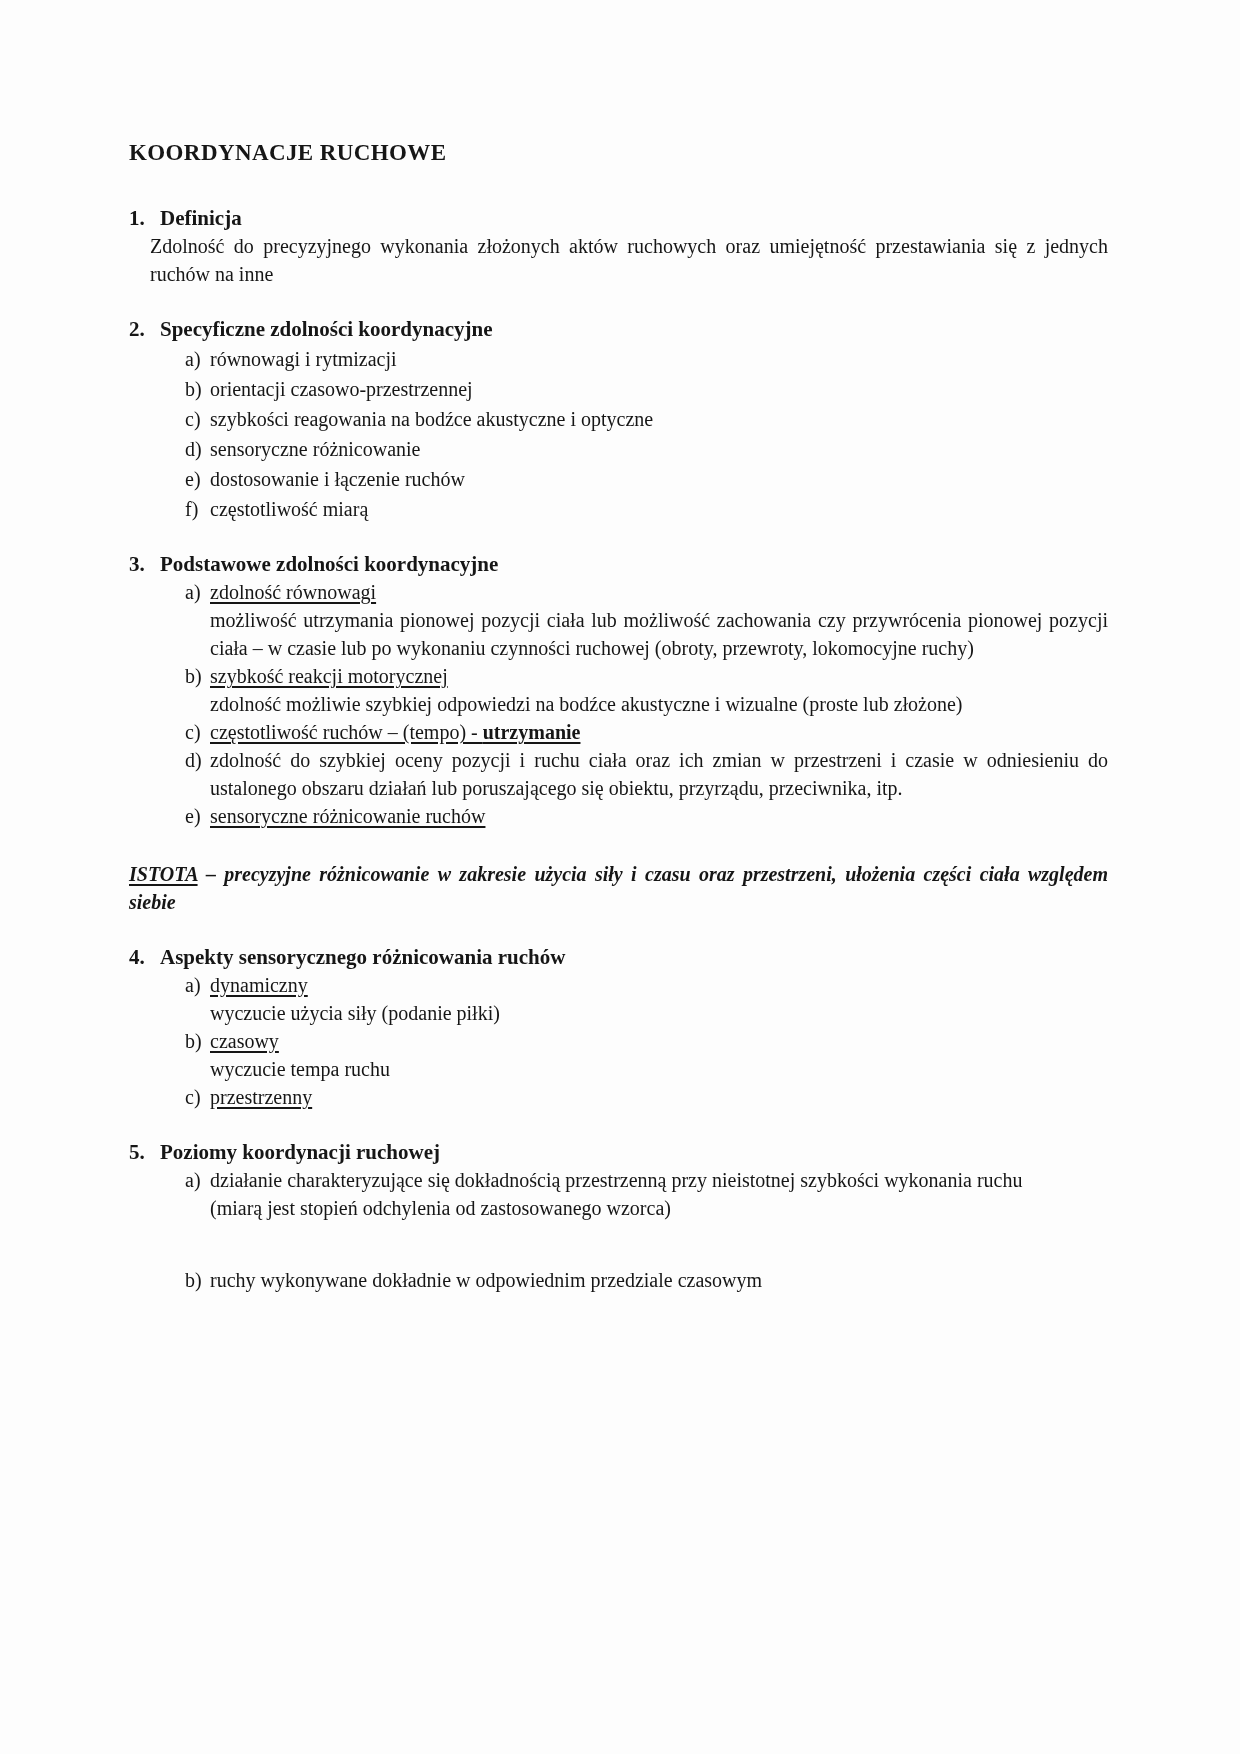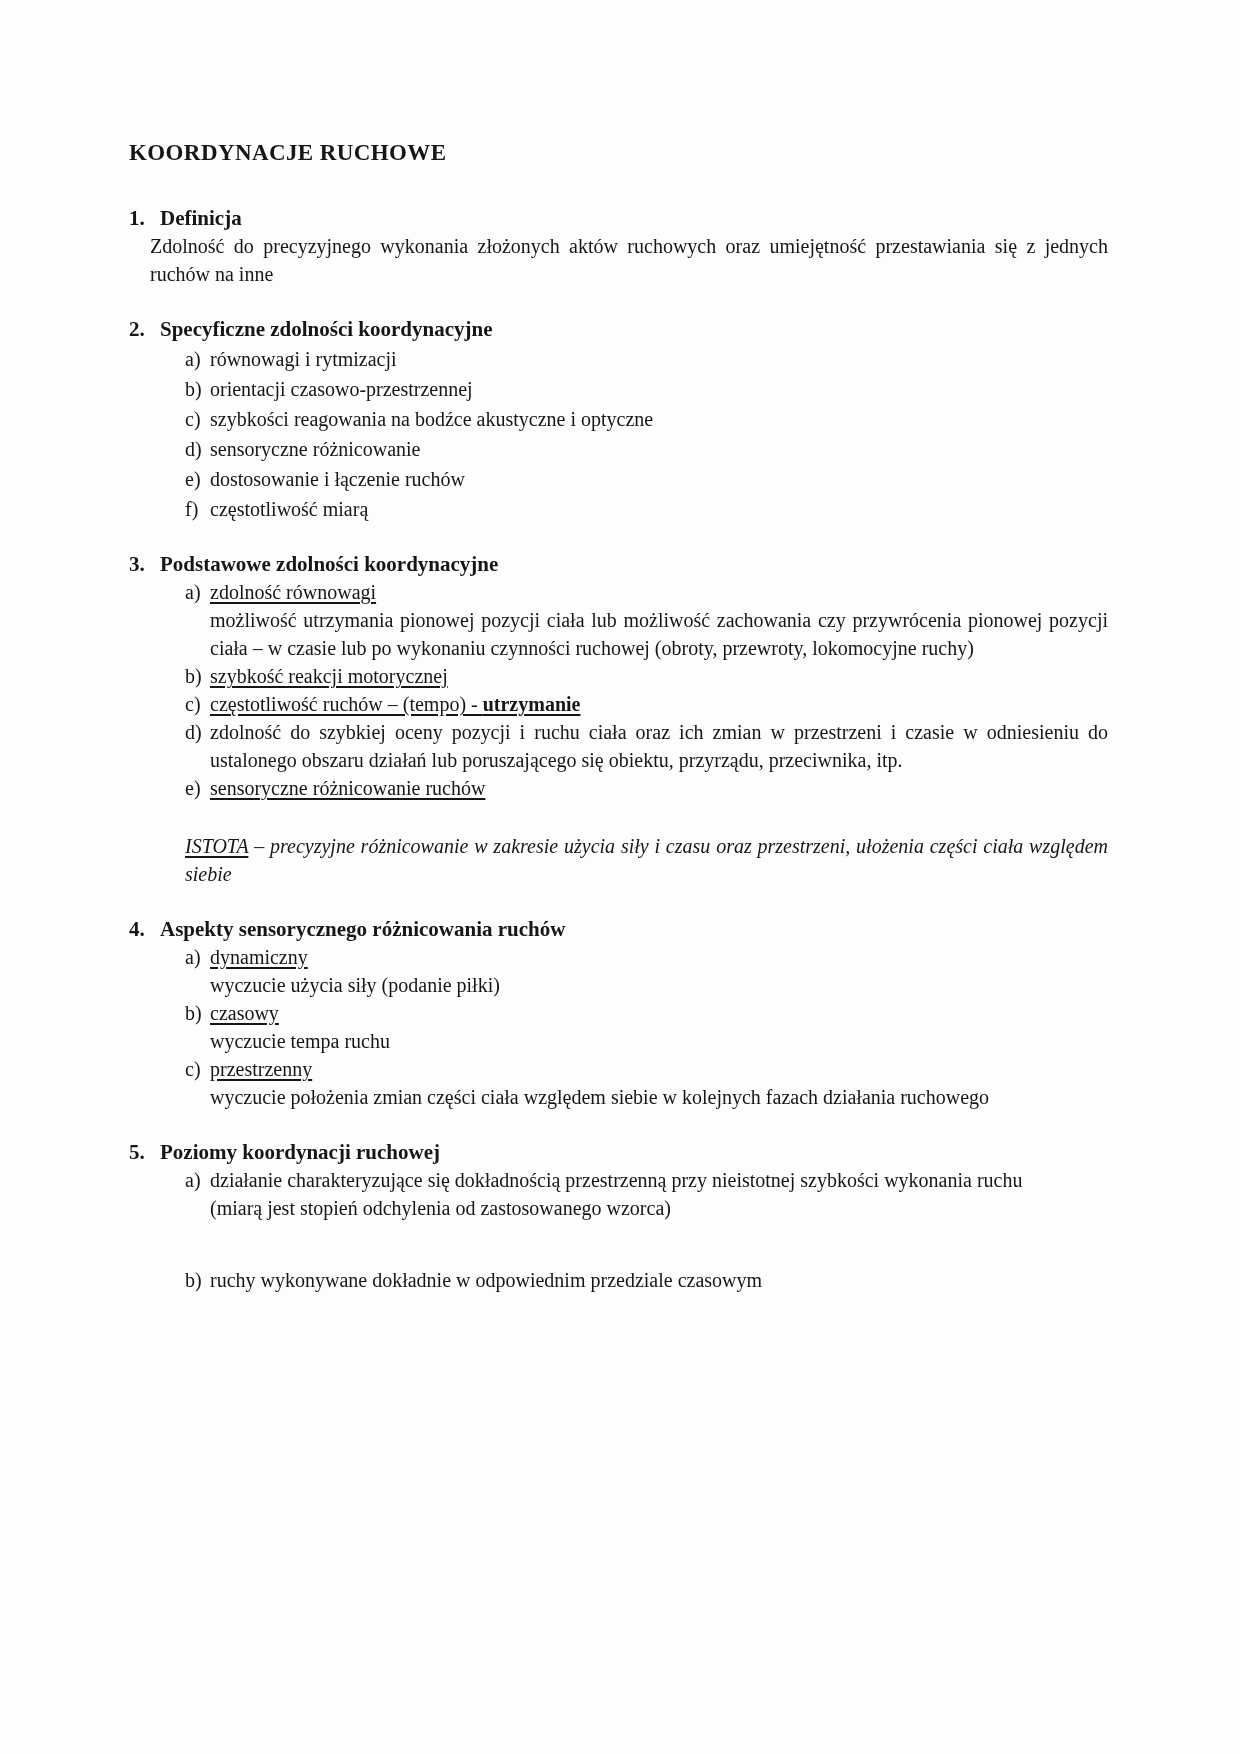--- a/index.html
+++ b/index.html
@@ -28,22 +28,22 @@
   .item { display:flex; margin-left:56px; }
   .item .marker { flex:0 0 25px; }
   .item .itext, .item .icontent { flex:1 1 auto; min-width:0; }
 
   .simple-item { margin-top:2px; }
 
   .u { text-decoration:underline; text-decoration-thickness:2px; text-underline-offset:3px; }
   .b { font-weight:bold; }
 
   .istota {
-    margin-left:56px; margin-top:30px;
-    font-style:italic; font-weight:400;
+    margin-top:30px;
+    font-style:italic; font-weight:700;
   }
 
   .item-note { }
   .gap-top { margin-top:44px; }
 </style>
 </head>
 <body>
 
 <div class="page">
 
@@ -99,20 +99,21 @@
       <div class="icontent">
         <div class="u">zdolność równowagi</div>
         <p class="just">możliwość utrzymania pionowej pozycji ciała lub możliwość zachowania czy przywrócenia pionowej pozycji ciała – w czasie lub po wykonaniu czynności ruchowej (obroty, przewroty, lokomocyjne ruchy)</p>
       </div>
     </div>
 
     <div class="item">
       <span class="marker">b)</span>
       <div class="icontent">
         <div class="u">szybkość reakcji motorycznej</div>
+        <p class="just">zdolność możliwie szybkiej odpowiedzi na bodźce akustyczne i wizualne (proste lub złożone)</p>
       </div>
     </div>
 
     <div class="item">
       <span class="marker">c)</span>
       <div class="icontent">
         <div><span class="u">częstotliwość ruchów – (tempo) - </span><span class="u b">utrzymanie</span></div>
       </div>
     </div>
 
@@ -152,21 +153,20 @@
       <div class="icontent">
         <div class="u">czasowy</div>
         <p>wyczucie tempa ruchu</p>
       </div>
     </div>
 
     <div class="item">
       <span class="marker">c)</span>
       <div class="icontent">
         <div class="u">przestrzenny</div>
-        <p class="just">wyczucie położenia zmian części ciała względem siebie w kolejnych fazach działania ruchowego</p>
       </div>
     </div>
   </div>
 
   <div class="section">
     <div class="sec-head">
       <span class="num">5.</span>
       <span>Poziomy koordynacji ruchowej</span>
     </div>
 

